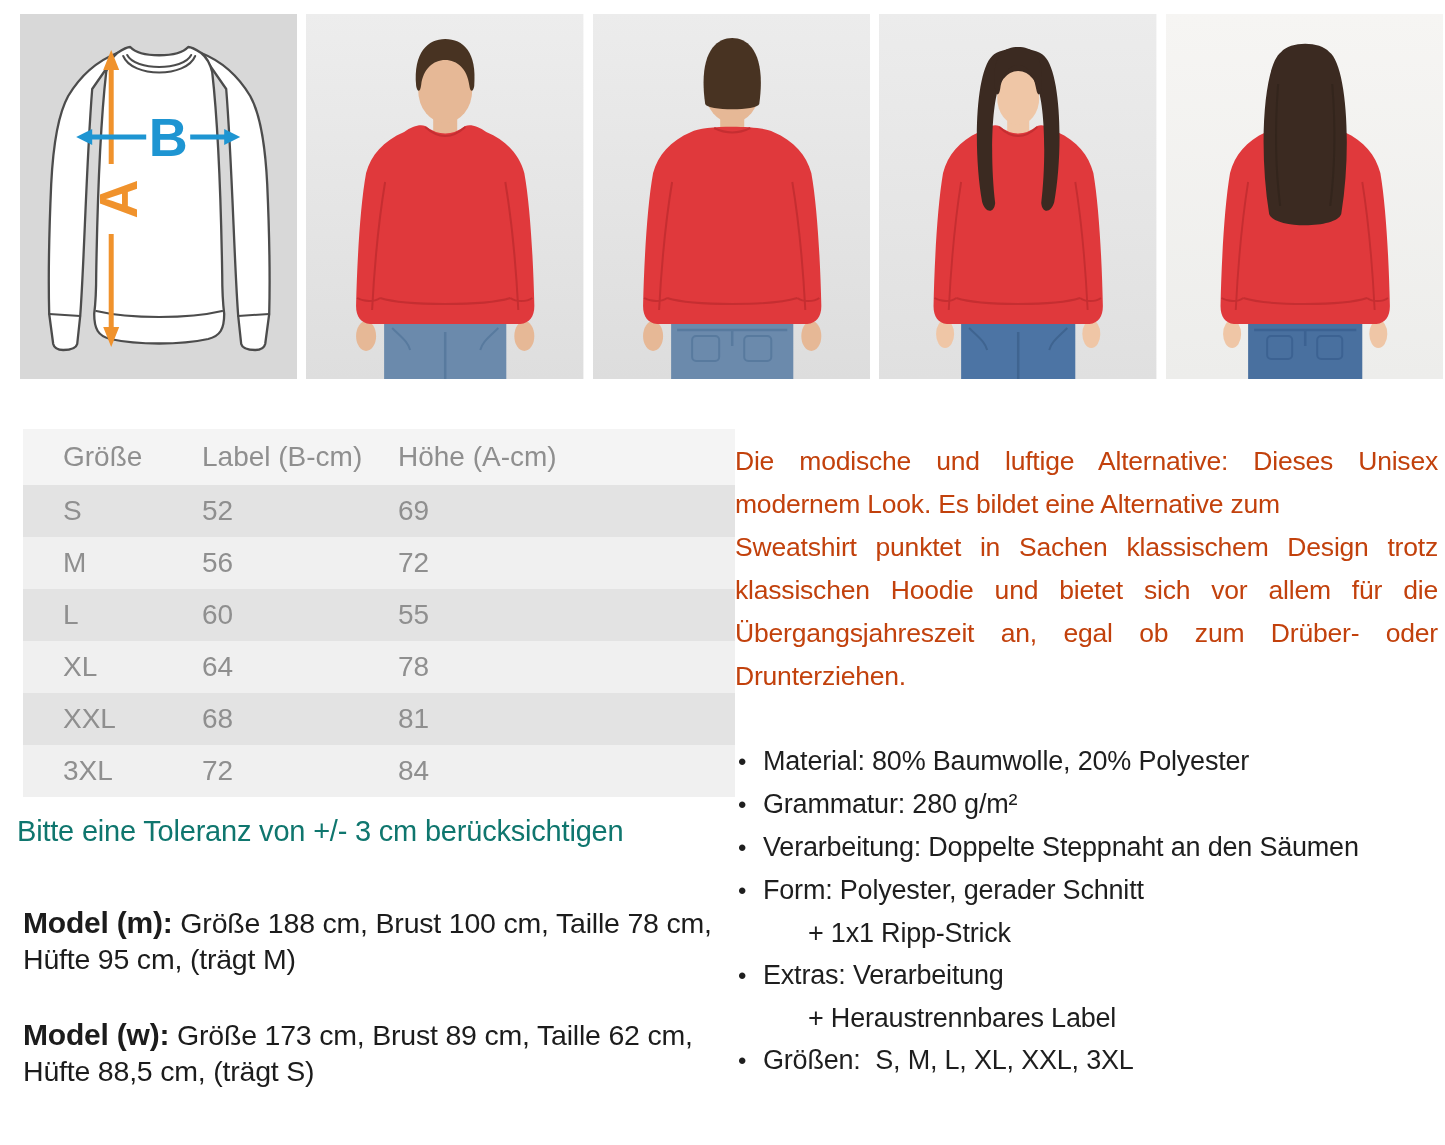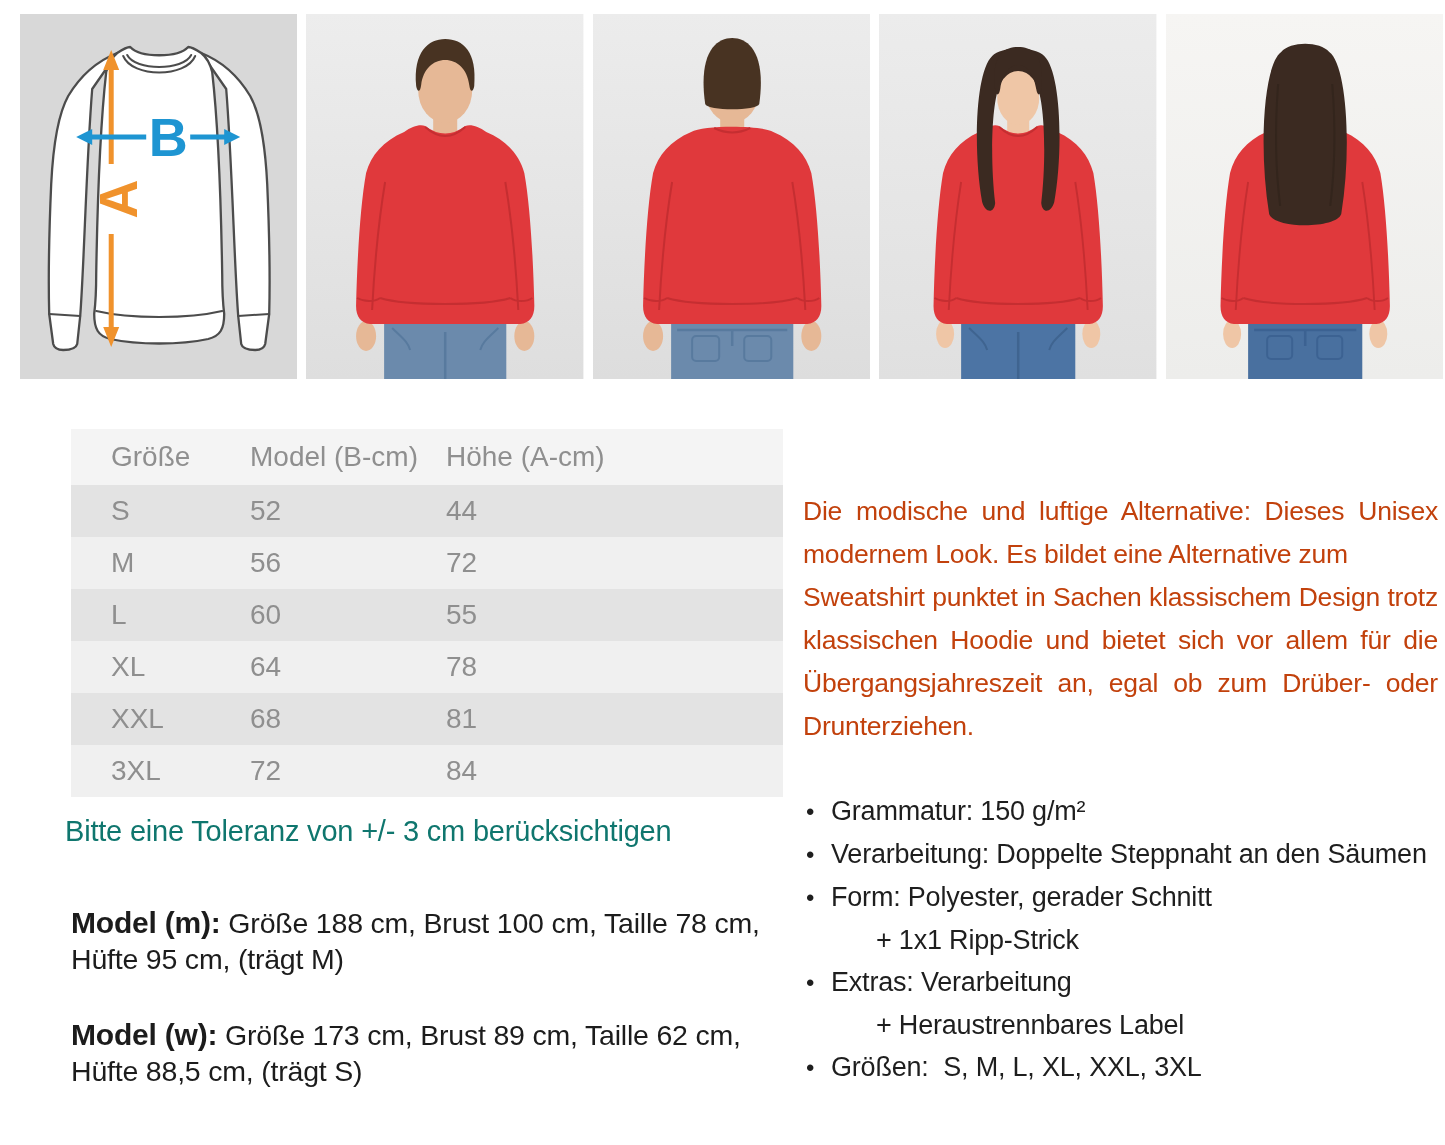--- a/index.html
+++ b/index.html
@@ -6,21 +6,21 @@
   .page{position:relative;width:1445px;height:1145px;background:#ffffff;overflow:hidden;
         font-family:"Liberation Sans",sans-serif;color:#1e1e1e;}
 
   
   .photo-strip{display:flex;gap:9px;padding:14px 2px 0 20px;height:365px;box-sizing:border-box;}
   .tile{flex:1;height:365px;margin:0;overflow:hidden;position:relative;}
   .tile svg{display:block;width:100%;height:100%;}
   .tile.diagram{background:#d8d8d8;}
 
   
-  .content{display:flex;gap:20px;padding:0 5px 0 23px;align-items:flex-end;margin-left:48px;}
+  .content{display:flex;padding:0 5px 0 23px;align-items:center;}
   .left-col{flex:0 0 712px;}
   .right-col{flex:1;padding-top:68px;padding-right:2px;letter-spacing:-0.2px;}
 
   
   table.size-table{width:100%;margin-top:64px;border-collapse:collapse;font-size:28px;color:#8f8f8f;}
   table.size-table th{font-weight:normal;text-align:left;height:54px;background:#f4f4f4;}
   table.size-table td{height:50px;}
   table.size-table th:first-child,table.size-table td:first-child{padding-left:40px;}
   table.size-table tbody tr:nth-child(odd) td{background:#e3e3e3;}
   table.size-table tbody tr:nth-child(even) td{background:#f0f0f0;}
@@ -246,29 +246,29 @@
     <div class="left-col">
       <table class="size-table">
         <colgroup>
             <col style="width:178px">
             <col style="width:196px">
             <col style="width:338px">
           </colgroup>
         <thead>
           <tr>
             <th>Größe</th>
-            <th>Model (B-cm)</th>
+            <th>Label (B-cm)</th>
             <th>Höhe (A-cm)</th>
           </tr>
         </thead>
         <tbody>
           <tr>
             <td>S</td>
             <td>52</td>
-            <td>44</td>
+            <td>69</td>
           </tr>
           <tr>
             <td>M</td>
             <td>56</td>
             <td>72</td>
           </tr>
           <tr>
             <td>L</td>
             <td>60</td>
             <td>55</td>
@@ -307,21 +307,24 @@
         <div class="desc-line j">Die modische und luftige Alternative: Dieses Unisex</div>
         <div class="desc-line">modernem Look. Es bildet eine Alternative zum</div>
         <div class="desc-line j">Sweatshirt punktet in Sachen klassischem Design trotz</div>
         <div class="desc-line j">klassischen Hoodie und bietet sich vor allem für die</div>
         <div class="desc-line j">Übergangsjahreszeit an, egal ob zum Drüber- oder</div>
         <div class="desc-line">Drunterziehen.</div>
       </div>
 
       <ul class="features">
         <li>
-          <span class="dot">•</span><span class="ft">Grammatur: 150 g/m²</span>
+          <span class="dot">•</span><span class="ft">Material: 80% Baumwolle, 20% Polyester</span>
+        </li>
+        <li>
+          <span class="dot">•</span><span class="ft">Grammatur: 280 g/m²</span>
         </li>
         <li>
           <span class="dot">•</span><span class="ft">Verarbeitung: Doppelte Steppnaht an den Säumen</span>
         </li>
         <li>
           <span class="dot">•</span><span class="ft">Form: Polyester, gerader Schnitt</span>
           <div class="ft-extra">+ 1x1 Ripp-Strick</div>
         </li>
         <li>
           <span class="dot">•</span><span class="ft">Extras: Verarbeitung</span>

